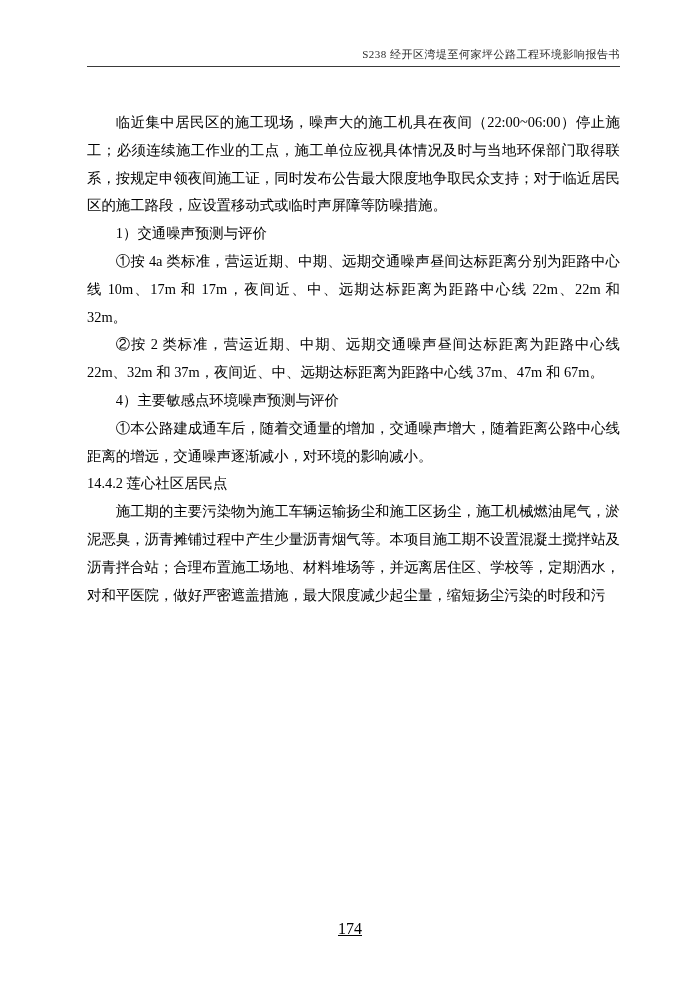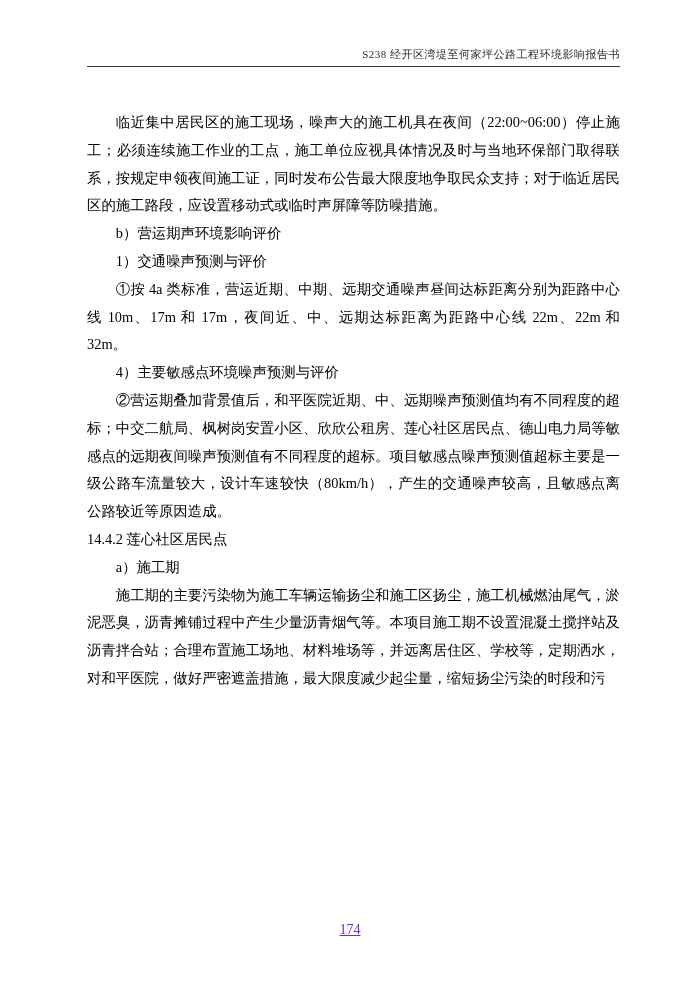--- a/index.html
+++ b/index.html
@@ -56,43 +56,42 @@
     text-indent: 0;
   }
   .page-footer {
     position: absolute;
     left: 0;
     right: 0;
     top: 920px;
     text-align: center;
   }
   .page-number {
-    font-size: 14px;
-    color: #6d28d9;
+    font-size: 16px;
+    color: #000000;
     text-decoration: underline;
   }
 </style>
 </head>
 <body>
 
 <div class="page">
 
   <div class="page-header">
     <span class="header-title">S238 经开区湾堤至何家坪公路工程环境影响报告书</span>
   </div>
 
   <div class="doc-body">
     <p class="para">临近集中居民区的施工现场，噪声大的施工机具在夜间（22:00~06:00）停止施工；必须连续施工作业的工点，施工单位应视具体情况及时与当地环保部门取得联系，按规定申领夜间施工证，同时发布公告最大限度地争取民众支持；对于临近居民区的施工路段，应设置移动式或临时声屏障等防噪措施。</p>
-    <p class="subheading">b）营运期声环境影响评价</p>
     <p class="subheading">1）交通噪声预测与评价</p>
     <p class="para">①按 4a 类标准，营运近期、中期、远期交通噪声昼间达标距离分别为距路中心线 10m、17m 和 17m，夜间近、中、远期达标距离为距路中心线 22m、22m 和 32m。</p>
+    <p class="para">②按 2 类标准，营运近期、中期、远期交通噪声昼间达标距离为距路中心线 22m、32m 和 37m，夜间近、中、远期达标距离为距路中心线 37m、47m 和 67m。</p>
     <p class="subheading">4）主要敏感点环境噪声预测与评价</p>
-    <p class="para">②营运期叠加背景值后，和平医院近期、中、远期噪声预测值均有不同程度的超标；中交二航局、枫树岗安置小区、欣欣公租房、莲心社区居民点、德山电力局等敏感点的远期夜间噪声预测值有不同程度的超标。项目敏感点噪声预测值超标主要是一级公路车流量较大，设计车速较快（80km/h），产生的交通噪声较高，且敏感点离公路较近等原因造成。</p>
+    <p class="para">①本公路建成通车后，随着交通量的增加，交通噪声增大，随着距离公路中心线距离的增远，交通噪声逐渐减小，对环境的影响减小。</p>
     <p class="heading-numbered">14.4.2 莲心社区居民点</p>
-    <p class="subheading">a）施工期</p>
     <p class="para">施工期的主要污染物为施工车辆运输扬尘和施工区扬尘，施工机械燃油尾气，淤泥恶臭，沥青摊铺过程中产生少量沥青烟气等。本项目施工期不设置混凝土搅拌站及沥青拌合站；合理布置施工场地、材料堆场等，并远离居住区、学校等，定期洒水，对和平医院，做好严密遮盖措施，最大限度减少起尘量，缩短扬尘污染的时段和污</p>
   </div>
 
   <div class="page-footer">
     <span class="page-number">174</span>
   </div>
 
 </div>
 
 </body></html>

